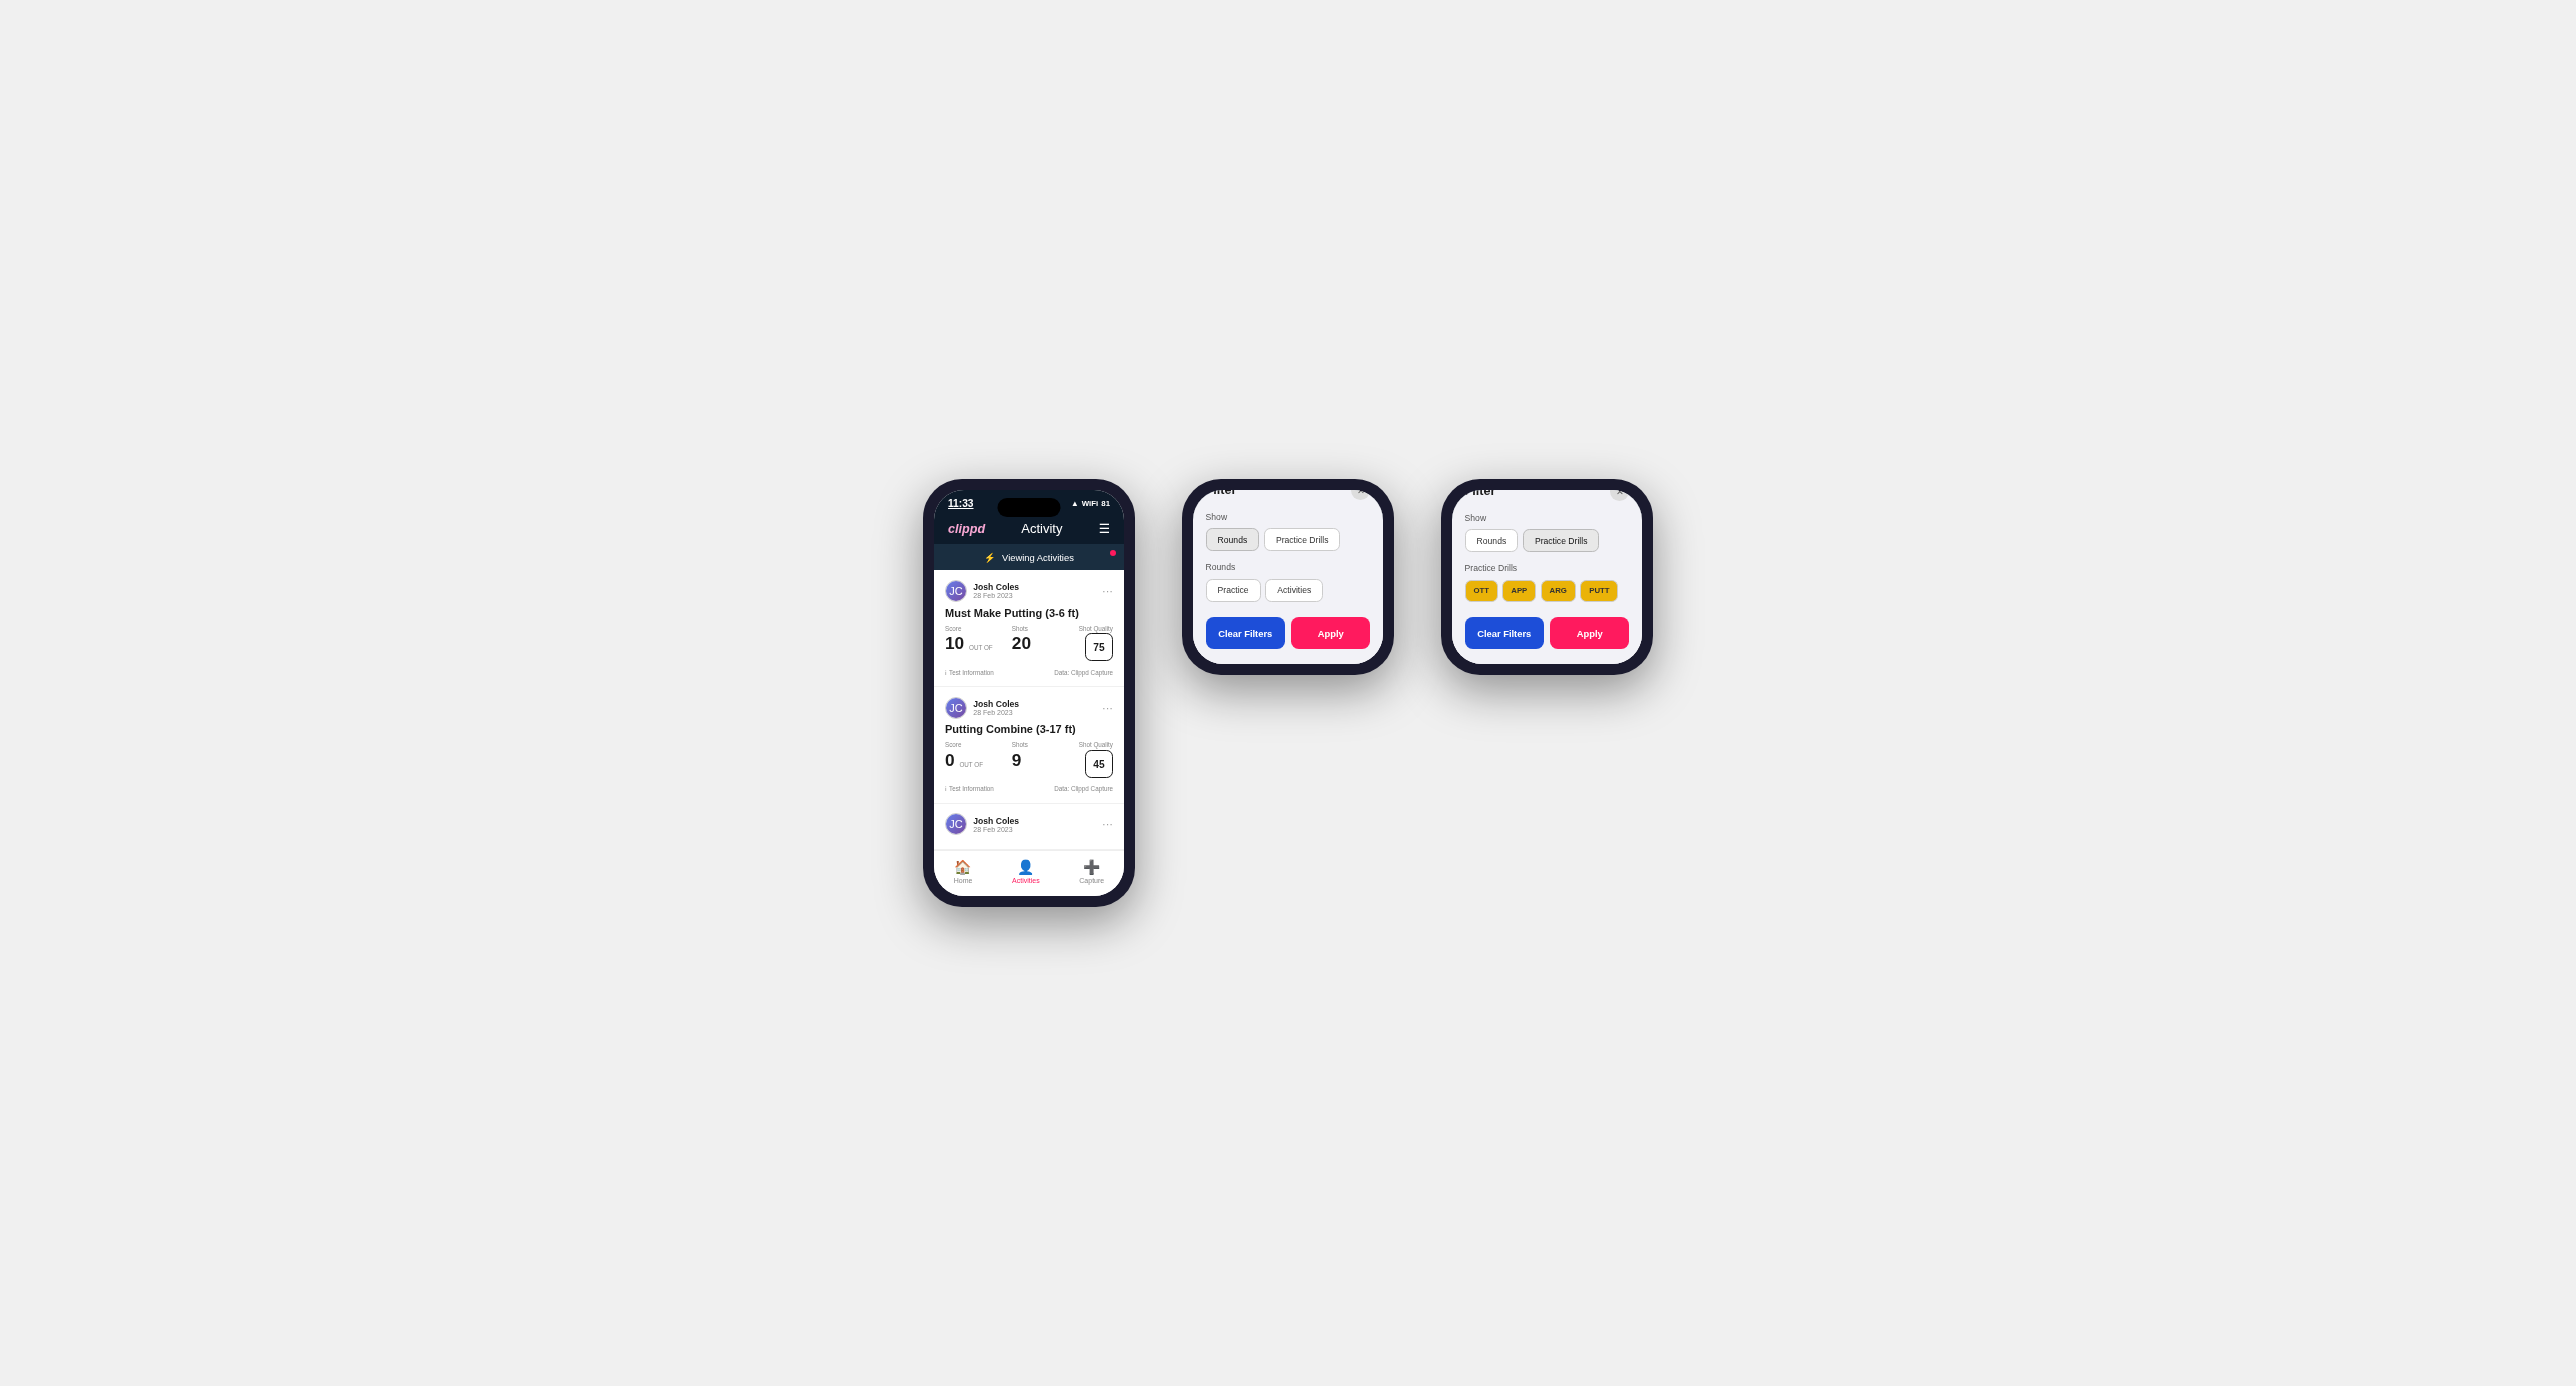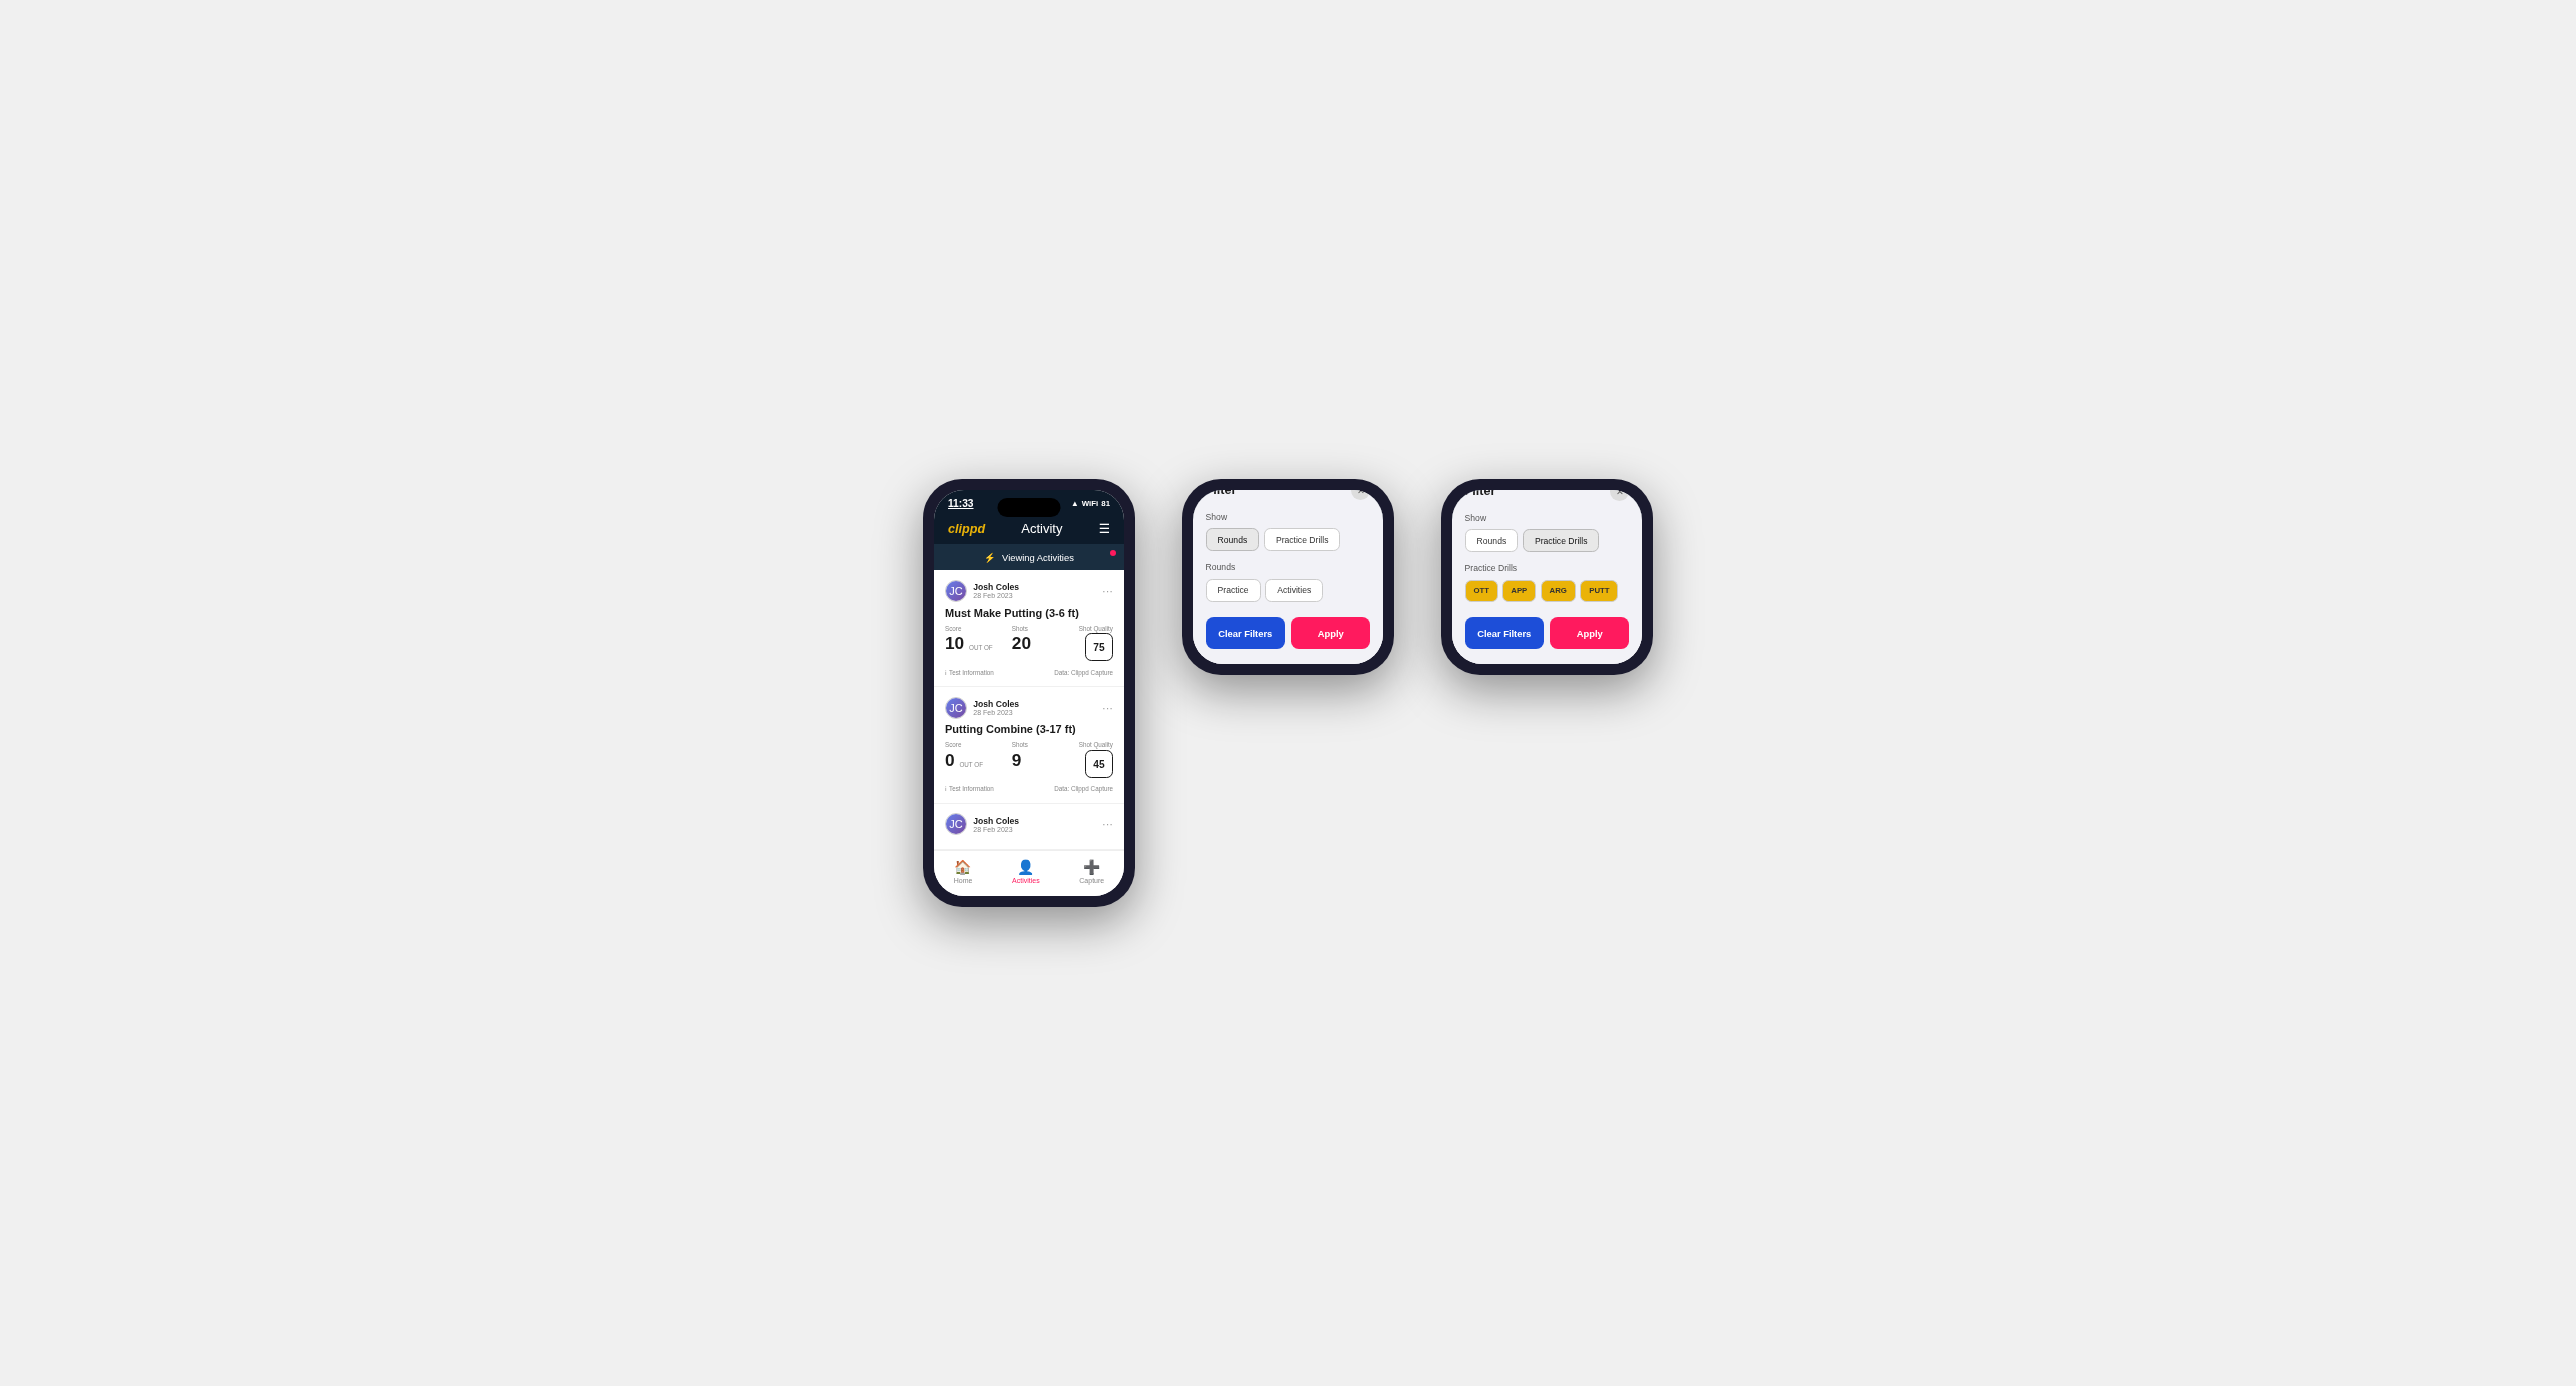--- a/index.html
+++ b/index.html
@@ -63,21 +63,21 @@
 
     
     .top-nav {
       background: #0d1b2a;
       display: flex;
       justify-content: space-between;
       align-items: center;
       padding: 7.8px 14px;
     }
     .logo {
-      color: #eab308;
+      color: #f9a8d4;
       font-size: 12.6px;
       font-weight: 800;
       font-style: italic;
     }
     .nav-title { color: #fff; font-size: 13px; font-weight: 500; }
     .nav-menu { color: #fff; font-size: 12.6px; }
 
     
     .viewing-bar {
       background: #1a2e40;

